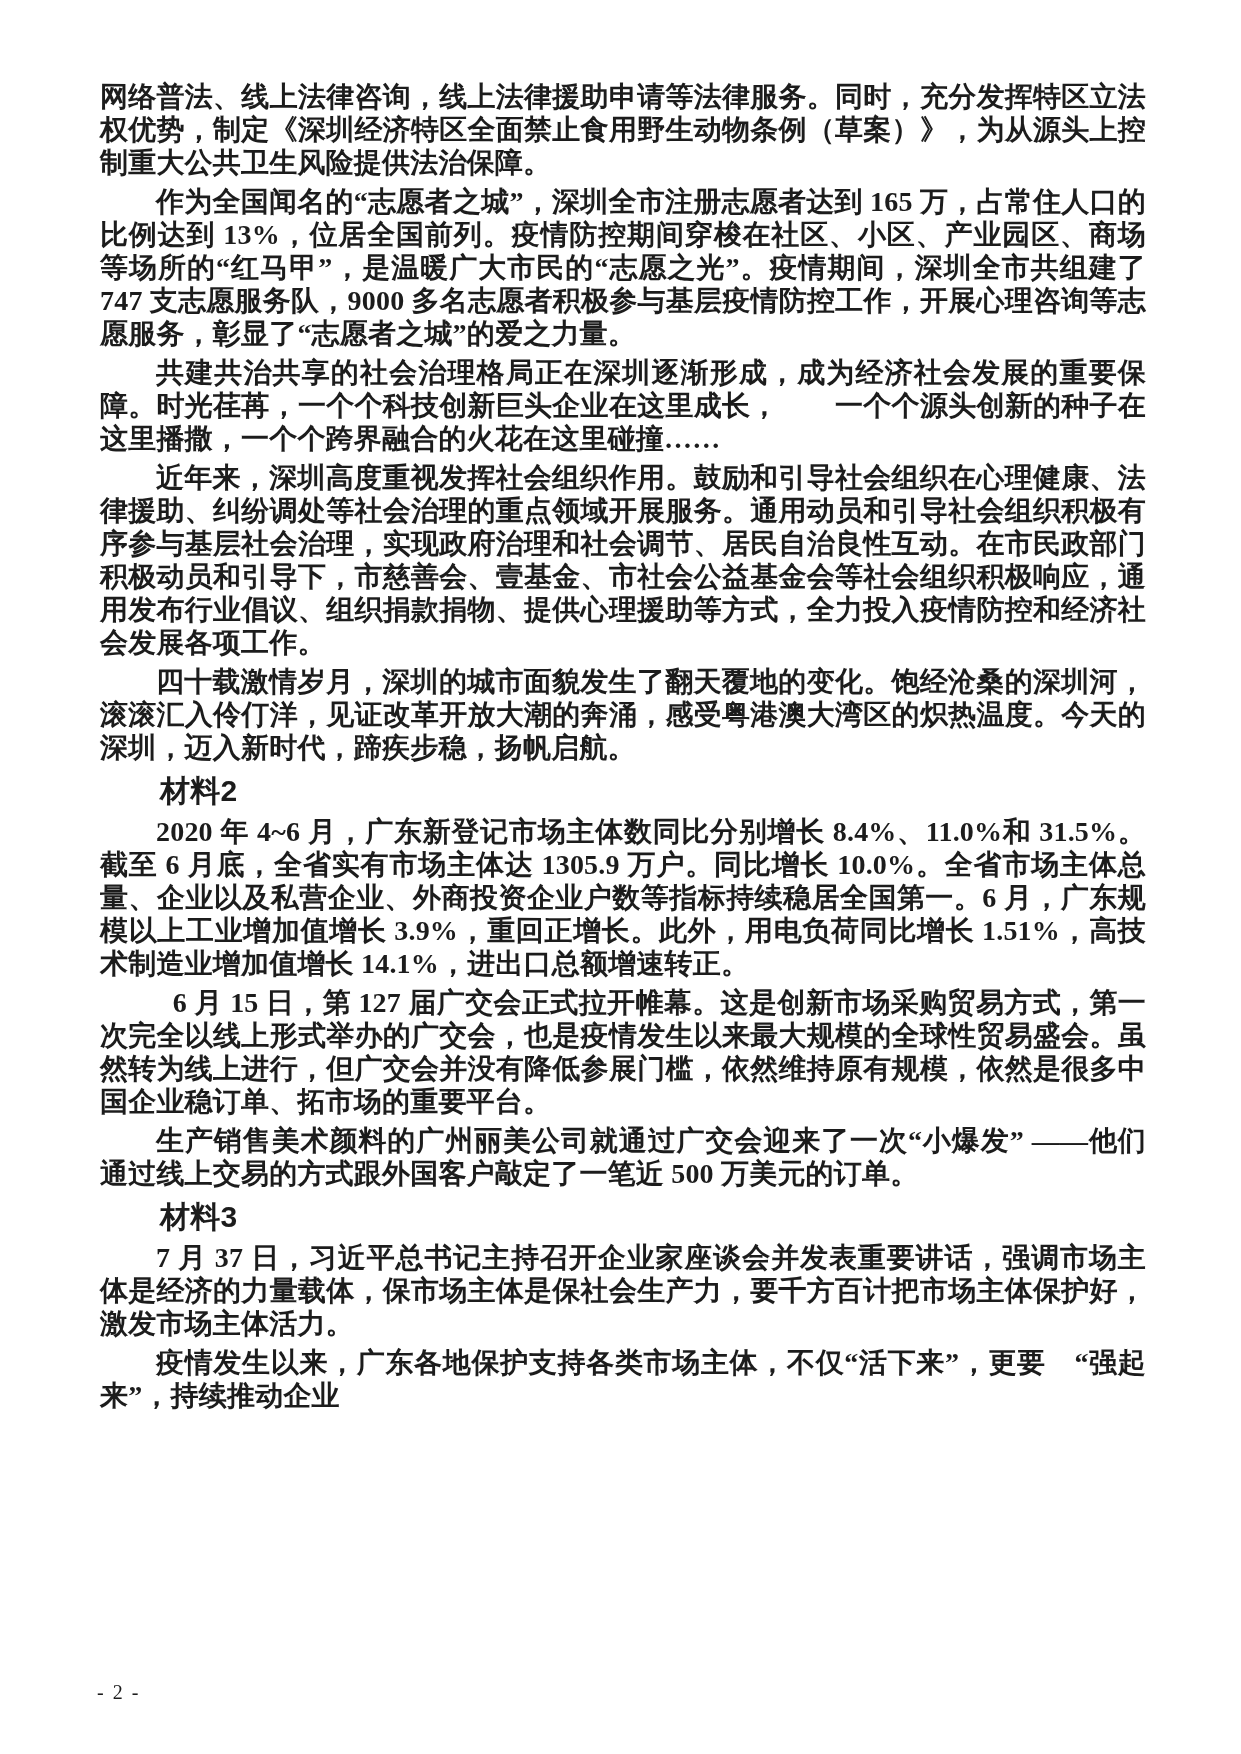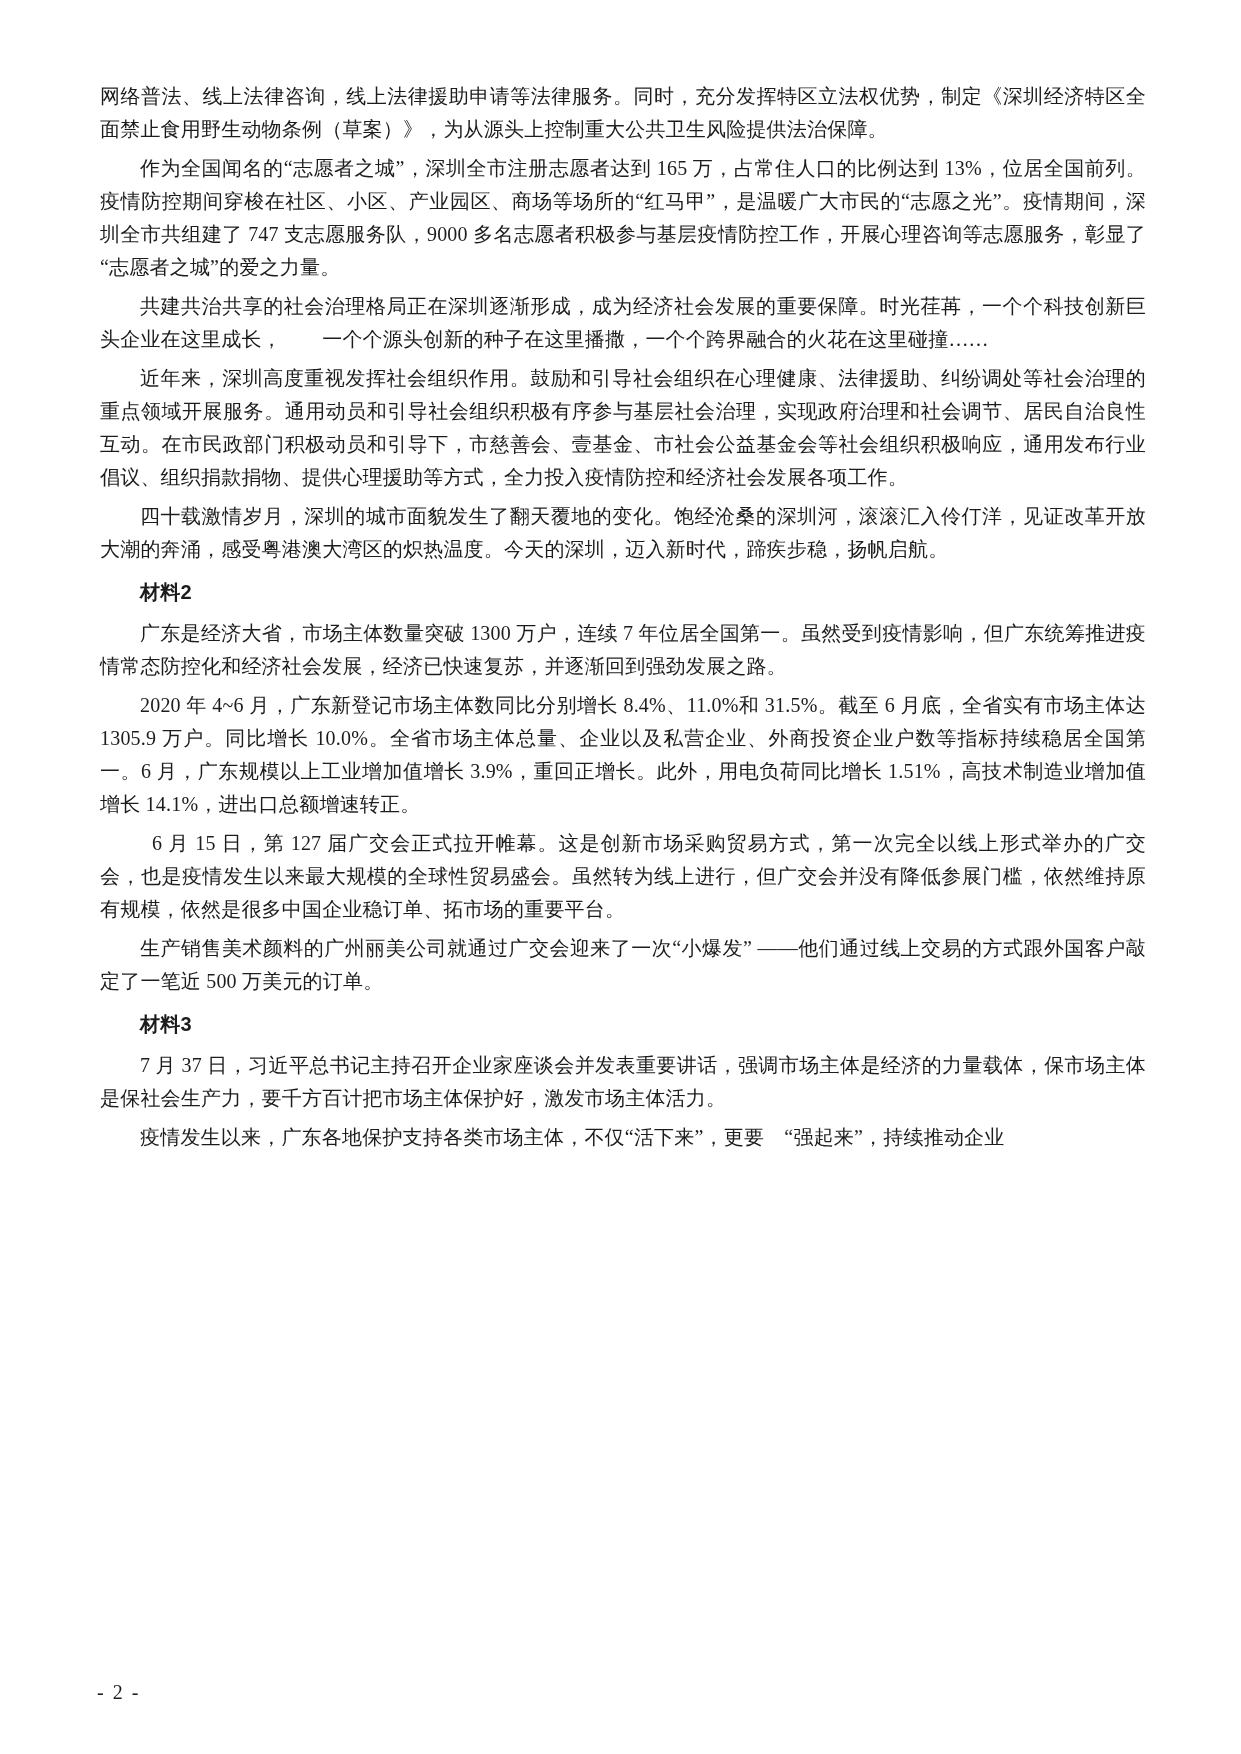--- a/index.html
+++ b/index.html
@@ -14,33 +14,34 @@
     margin: 0 auto;
     background: #ffffff;
     box-sizing: border-box;
     padding: 80px 95px 0 100px;
     font-family: "Liberation Serif", "DejaVu Serif", serif;
     color: #1c1c1c;
     overflow: hidden;
   }
   .doc-body p.block {
     margin: 0 0 6px 0;
-    font-size: 20px;
+    font-size: 28px;
     line-height: 33px;
     text-align: justify;
     letter-spacing: 0.2px;
+    font-weight: bold;
   }
   .doc-body p.continuation { text-indent: 0; }
   .doc-body p.indent { text-indent: 2em; }
   .doc-body p.deep-indent { text-indent: 2.6em; }
   .doc-body p.heading {
     text-indent: 2em;
     font-weight: bold;
     font-family: "Liberation Sans", "DejaVu Sans", sans-serif;
-    font-size: 20px;
+    font-size: 30px;
     margin-top: 10px;
     margin-bottom: 8px;
   }
   .page-number {
     position: absolute;
     left: 97px;
     top: 1680px;
     font-size: 20px;
     line-height: 24px;
     font-family: "Liberation Serif", "DejaVu Serif", serif;
@@ -52,21 +53,20 @@
 <body>
 
 <div class="page">
   <div class="doc-body">
       <p class="block continuation">网络普法、线上法律咨询，线上法律援助申请等法律服务。同时，充分发挥特区立法权优势，制定《深圳经济特区全面禁止食用野生动物条例（草案）》，为从源头上控制重大公共卫生风险提供法治保障。</p>
       <p class="block indent">作为全国闻名的“志愿者之城”，深圳全市注册志愿者达到 165 万，占常住人口的比例达到 13%，位居全国前列。疫情防控期间穿梭在社区、小区、产业园区、商场等场所的“红马甲”，是温暖广大市民的“志愿之光”。疫情期间，深圳全市共组建了 747 支志愿服务队，9000 多名志愿者积极参与基层疫情防控工作，开展心理咨询等志愿服务，彰显了“志愿者之城”的爱之力量。</p>
       <p class="block indent">共建共治共享的社会治理格局正在深圳逐渐形成，成为经济社会发展的重要保障。时光荏苒，一个个科技创新巨头企业在这里成长，　　一个个源头创新的种子在这里播撒，一个个跨界融合的火花在这里碰撞……</p>
       <p class="block indent">近年来，深圳高度重视发挥社会组织作用。鼓励和引导社会组织在心理健康、法律援助、纠纷调处等社会治理的重点领域开展服务。通用动员和引导社会组织积极有序参与基层社会治理，实现政府治理和社会调节、居民自治良性互动。在市民政部门积极动员和引导下，市慈善会、壹基金、市社会公益基金会等社会组织积极响应，通用发布行业倡议、组织捐款捐物、提供心理援助等方式，全力投入疫情防控和经济社会发展各项工作。</p>
       <p class="block indent">四十载激情岁月，深圳的城市面貌发生了翻天覆地的变化。饱经沧桑的深圳河，滚滚汇入伶仃洋，见证改革开放大潮的奔涌，感受粤港澳大湾区的炽热温度。今天的深圳，迈入新时代，蹄疾步稳，扬帆启航。</p>
       <p class="block heading">材料2</p>
-      <p class="block indent">广东是经济大省，市场主体数量突破 1300 万户，连续 7 年位居全国第一。虽然受到疫情影响，但广东统筹推进疫情常态防控化和经济社会发展，经济已快速复苏，并逐渐回到强劲发展之路。</p>
       <p class="block indent">2020 年 4~6 月，广东新登记市场主体数同比分别增长 8.4%、11.0%和 31.5%。截至 6 月底，全省实有市场主体达 1305.9 万户。同比增长 10.0%。全省市场主体总量、企业以及私营企业、外商投资企业户数等指标持续稳居全国第一。6 月，广东规模以上工业增加值增长 3.9%，重回正增长。此外，用电负荷同比增长 1.51%，高技术制造业增加值增长 14.1%，进出口总额增速转正。</p>
       <p class="block deep-indent">6 月 15 日，第 127 届广交会正式拉开帷幕。这是创新市场采购贸易方式，第一次完全以线上形式举办的广交会，也是疫情发生以来最大规模的全球性贸易盛会。虽然转为线上进行，但广交会并没有降低参展门槛，依然维持原有规模，依然是很多中国企业稳订单、拓市场的重要平台。</p>
       <p class="block indent">生产销售美术颜料的广州丽美公司就通过广交会迎来了一次“小爆发” ——他们通过线上交易的方式跟外国客户敲定了一笔近 500 万美元的订单。</p>
       <p class="block heading">材料3</p>
       <p class="block indent">7 月 37 日，习近平总书记主持召开企业家座谈会并发表重要讲话，强调市场主体是经济的力量载体，保市场主体是保社会生产力，要千方百计把市场主体保护好，激发市场主体活力。</p>
       <p class="block indent">疫情发生以来，广东各地保护支持各类市场主体，不仅“活下来”，更要　“强起来”，持续推动企业</p>
     </div>
   <div class="page-number">- 2 -</div>
 </div>
 

